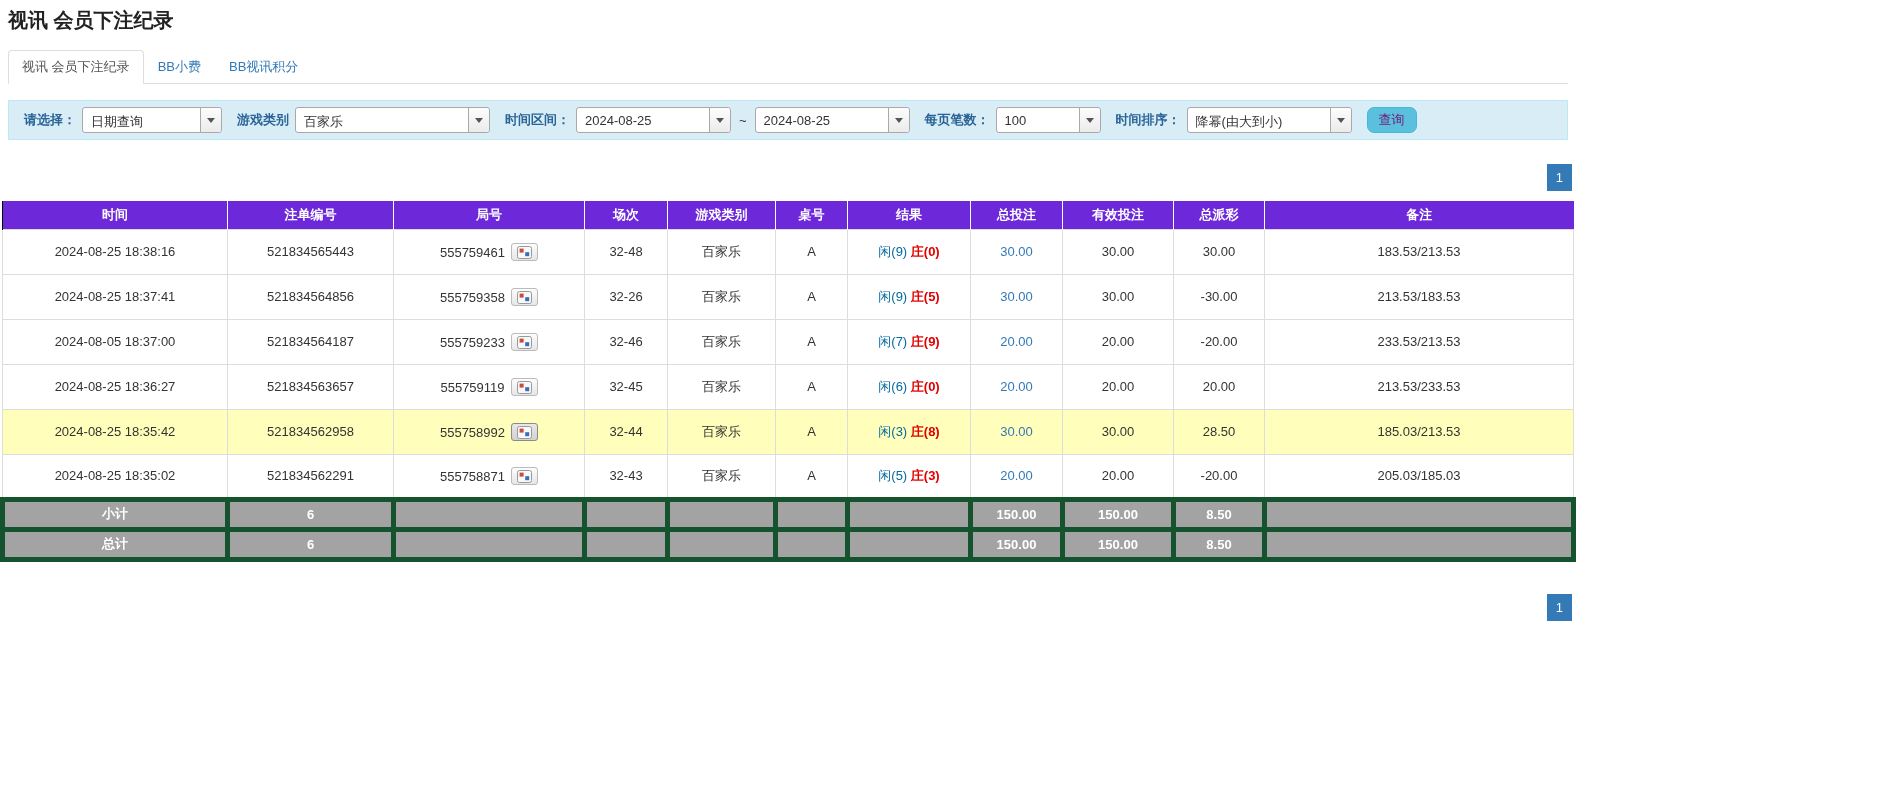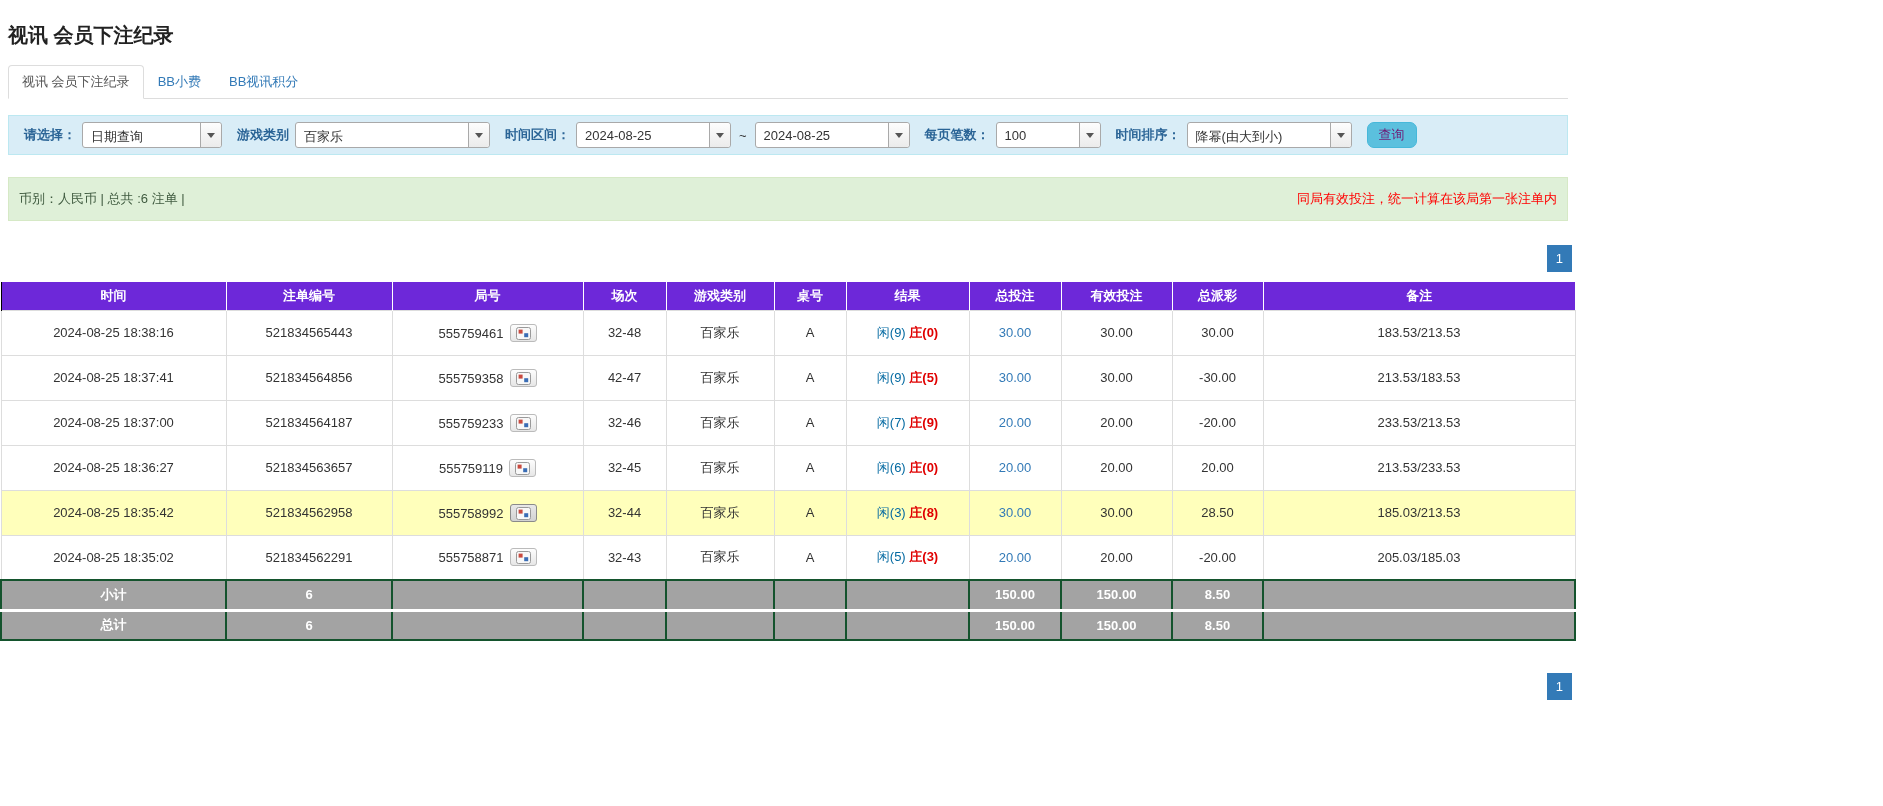--- a/index.html
+++ b/index.html
@@ -2,21 +2,21 @@
 <html><head>
 <meta charset="utf-8">
 <style>
   * { box-sizing: border-box; margin: 0; padding: 0; }
   html, body { background: #fff; }
   body {
     font-family: "Liberation Sans", "DejaVu Sans", sans-serif;
     width: 1883px; height: 806px;
     color: #333; overflow: hidden;
   }
-  .page { padding-top: 22px; }
+  .page { padding-top: 7px; }
 
   .page-title { font-size: 20px; font-weight: bold; color: #222; margin: 0 0 16px 8px; }
 
   .tabs { margin-left: 8px; width: 1560px; border-bottom: 1px solid #ddd; display: flex; }
   .tab { font-size: 13px; padding: 7px 13px; color: #337ab7; cursor: pointer; text-decoration: none;
          border: 1px solid transparent; margin-bottom: -1px; display: inline-block; }
   .tab.active { color: #555; background: #fff; border-color: #ddd #ddd #fff #ddd; border-radius: 4px 4px 0 0; }
 
   .filter-bar { margin: 16px 0 0 8px; width: 1560px; background: #d9edf7; border: 1px solid #bce8f1;
                 padding: 6px 6px; display: flex; align-items: center; gap: 6px; font-size: 13px; }
@@ -49,21 +49,21 @@
                 border-left: 1px solid #fff; overflow: hidden; white-space: nowrap; }
   .records th:first-child { border-left: 1px solid #000; }
   .records tbody#data-rows td { border: 1px solid #ddd; text-align: center; height: 45px;
                                 color: #333; background: #fff; overflow: hidden; white-space: nowrap; }
   tr.hl td { background: #ffffbb !important; }
   .player { color: #0369a1; }
   .banker { color: #e00000; font-weight: bold; }
   .bet-link { color: #337ab7; cursor: pointer; text-decoration: none; }
   td.neg { color: #e00000; }
   #footer-rows td { background: #a3a3a3; color: #fff; font-weight: bold; height: 30px;
-                    border: 2px solid #14532d; text-align: center; overflow: hidden; white-space: nowrap; }
+                    border: 5px solid #14532d; text-align: center; overflow: hidden; white-space: nowrap; }
   #footer-rows tr + tr td { border-top: 3px solid #fff; }
 
   .icon-btn { margin-left: 6px; background: linear-gradient(#fdfdfd, #e6e6e6); border: 1px solid #bbb;
               border-radius: 3px; padding: 2px 5px 1px 5px; cursor: pointer; vertical-align: middle; line-height: 0; }
   tr.hl .icon-btn { background: linear-gradient(#e8e8e8, #d2d2d2); border-color: #8a8a8a; }
   .round-number { vertical-align: middle; }
 </style>
 </head>
 <body>
 
@@ -121,24 +121,20 @@
     <span class="combo w165">
       <span class="combo-value">降幂(由大到小)</span>
       <span class="combo-btn">
           <i class="caret"></i>
         </span>
     </span>
 
     <button class="btn-search">查询</button>
   </div>
 
-  <div class="info-bar">
-    <span class="info-left">币别：人民币 | 总共 :6 注单 |</span>
-    <span class="info-right">同局有效投注，统一计算在该局第一张注单内</span>
-  </div>
 
   <div class="pager top">
     <a class="page-btn">1</a>
   </div>
 
   <table class="records">
     <colgroup>
       <col style="width:225px">
         <col style="width:166px">
         <col style="width:191px">
@@ -185,31 +181,31 @@
           <td>183.53/213.53</td>
         </tr>
         <tr>
           <td>2024-08-25 18:37:41</td>
           <td>521834564856</td>
           <td><span class="round-number">555759358</span><button class="icon-btn"><span><svg width="15" height="13" viewBox="0 0 15 13">
                   <rect x="0.5" y="0.5" width="14" height="12" rx="2" fill="#f8f8f8" stroke="#999"></rect>
                   <rect x="2.6" y="2.6" width="4" height="4" fill="#c94a3f"></rect>
                   <rect x="8.2" y="6.2" width="4" height="4" fill="#3a6db5"></rect>
                 </svg></span></button></td>
-          <td>42-47</td>
+          <td>32-26</td>
           <td>百家乐</td>
           <td>A</td>
           <td><span class="player">闲(9)</span> <span class="banker">庄(5)</span></td>
           <td><a class="bet-link">30.00</a></td>
           <td>30.00</td>
           <td class="neg">-30.00</td>
           <td>213.53/183.53</td>
         </tr>
         <tr>
-          <td>2024-08-25 18:37:00</td>
+          <td>2024-08-05 18:37:00</td>
           <td>521834564187</td>
           <td><span class="round-number">555759233</span><button class="icon-btn"><span><svg width="15" height="13" viewBox="0 0 15 13">
                   <rect x="0.5" y="0.5" width="14" height="12" rx="2" fill="#f8f8f8" stroke="#999"></rect>
                   <rect x="2.6" y="2.6" width="4" height="4" fill="#c94a3f"></rect>
                   <rect x="8.2" y="6.2" width="4" height="4" fill="#3a6db5"></rect>
                 </svg></span></button></td>
           <td>32-46</td>
           <td>百家乐</td>
           <td>A</td>
           <td><span class="player">闲(7)</span> <span class="banker">庄(9)</span></td>

